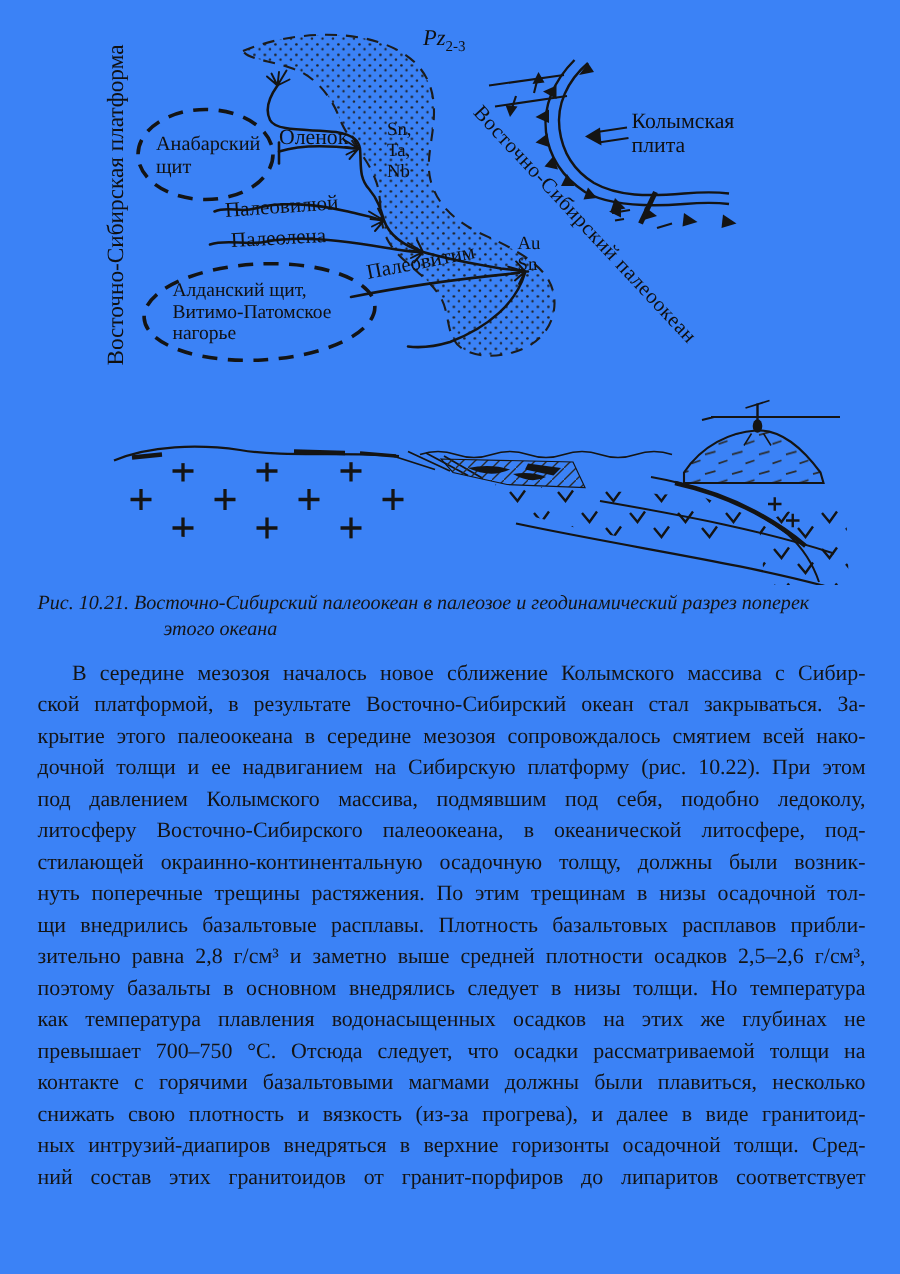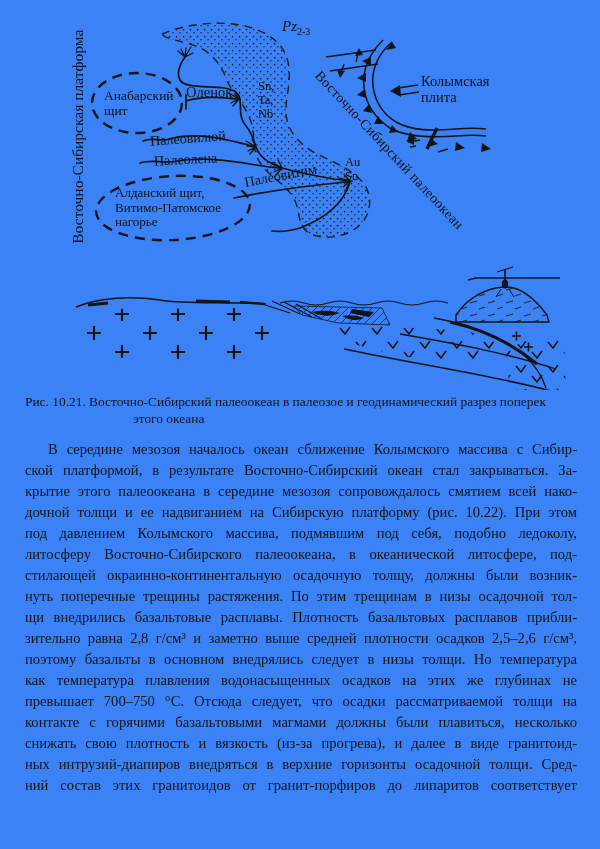--- a/index.html
+++ b/index.html
@@ -21,22 +21,22 @@
   .min-nw{left:258px;top:79px;font-size:12.5px;}
   .viluy{left:150px;top:131px;font-size:14px;transform:rotate(-4deg);white-space:nowrap;}
   .lena{left:154px;top:152px;font-size:14px;transform:rotate(-3deg);white-space:nowrap;}
   .vitim{left:244px;top:168px;font-size:14px;transform:rotate(-11deg);white-space:nowrap;}
   .min-se{left:345px;top:155px;font-size:12.5px;}
   .aldan{left:115px;top:186px;font-size:13px;}
   .kolyma{left:421px;top:73px;font-size:14.5px;}
   .ocean{left:323px;top:68px;font-size:14px;transform:rotate(47deg);
     transform-origin:left top;white-space:nowrap;letter-spacing:.4px;}
   
-  .caption{margin:4px 25px 0 25px;font-size:13.4px;line-height:16.5px;white-space:nowrap;}
-  .cap2{margin-left:108px;}
+  .caption{margin:4px 25px 0 25px;font-size:13.4px;line-height:16.5px;white-space:nowrap;font-style:italic;}
+  .cap2{margin-left:84px;}
   
   .body-text{margin:12px 23px 0 25px;font-size:14.6px;line-height:21px;}
   .tl{text-align:justify;text-align-last:justify;}
   .tl.first{text-indent:23px;}
 </style>
 </head>
 <body>
 
 <div class="page">
 
@@ -181,21 +181,21 @@
 нагорье</div>
     <div class="lbl ocean">Восточно-Сибирский палеоокеан</div>
   </div>
 
   <div class="caption">
     <div>Рис. 10.21. Восточно-Сибирский палеоокеан в палеозое и геодинамический разрез поперек</div>
     <div class="cap2">этого океана</div>
   </div>
 
   <div class="body-text">
-    <div class="tl first">В середине мезозоя началось океан сближение Колымского массива с Сибир-</div>
+    <div class="tl first">В середине мезозоя началось новое сближение Колымского массива с Сибир-</div>
     <div class="tl">ской платформой, в результате Восточно-Сибирский океан стал закрываться. За-</div>
     <div class="tl">крытие этого палеоокеана в середине мезозоя сопровождалось смятием всей нако-</div>
     <div class="tl">дочной толщи и ее надвиганием на Сибирскую платформу (рис. 10.22). При этом</div>
     <div class="tl">под давлением Колымского массива, подмявшим под себя, подобно ледоколу,</div>
     <div class="tl">литосферу Восточно-Сибирского палеоокеана, в океанической литосфере, под-</div>
     <div class="tl">стилающей окраинно-континентальную осадочную толщу, должны были возник-</div>
     <div class="tl">нуть поперечные трещины растяжения. По этим трещинам в низы осадочной тол-</div>
     <div class="tl">щи внедрились базальтовые расплавы. Плотность базальтовых расплавов прибли-</div>
     <div class="tl">зительно равна 2,8 г/см³ и заметно выше средней плотности осадков 2,5–2,6 г/см³,</div>
     <div class="tl">поэтому базальты в основном внедрялись следует в низы толщи. Но температура</div>

